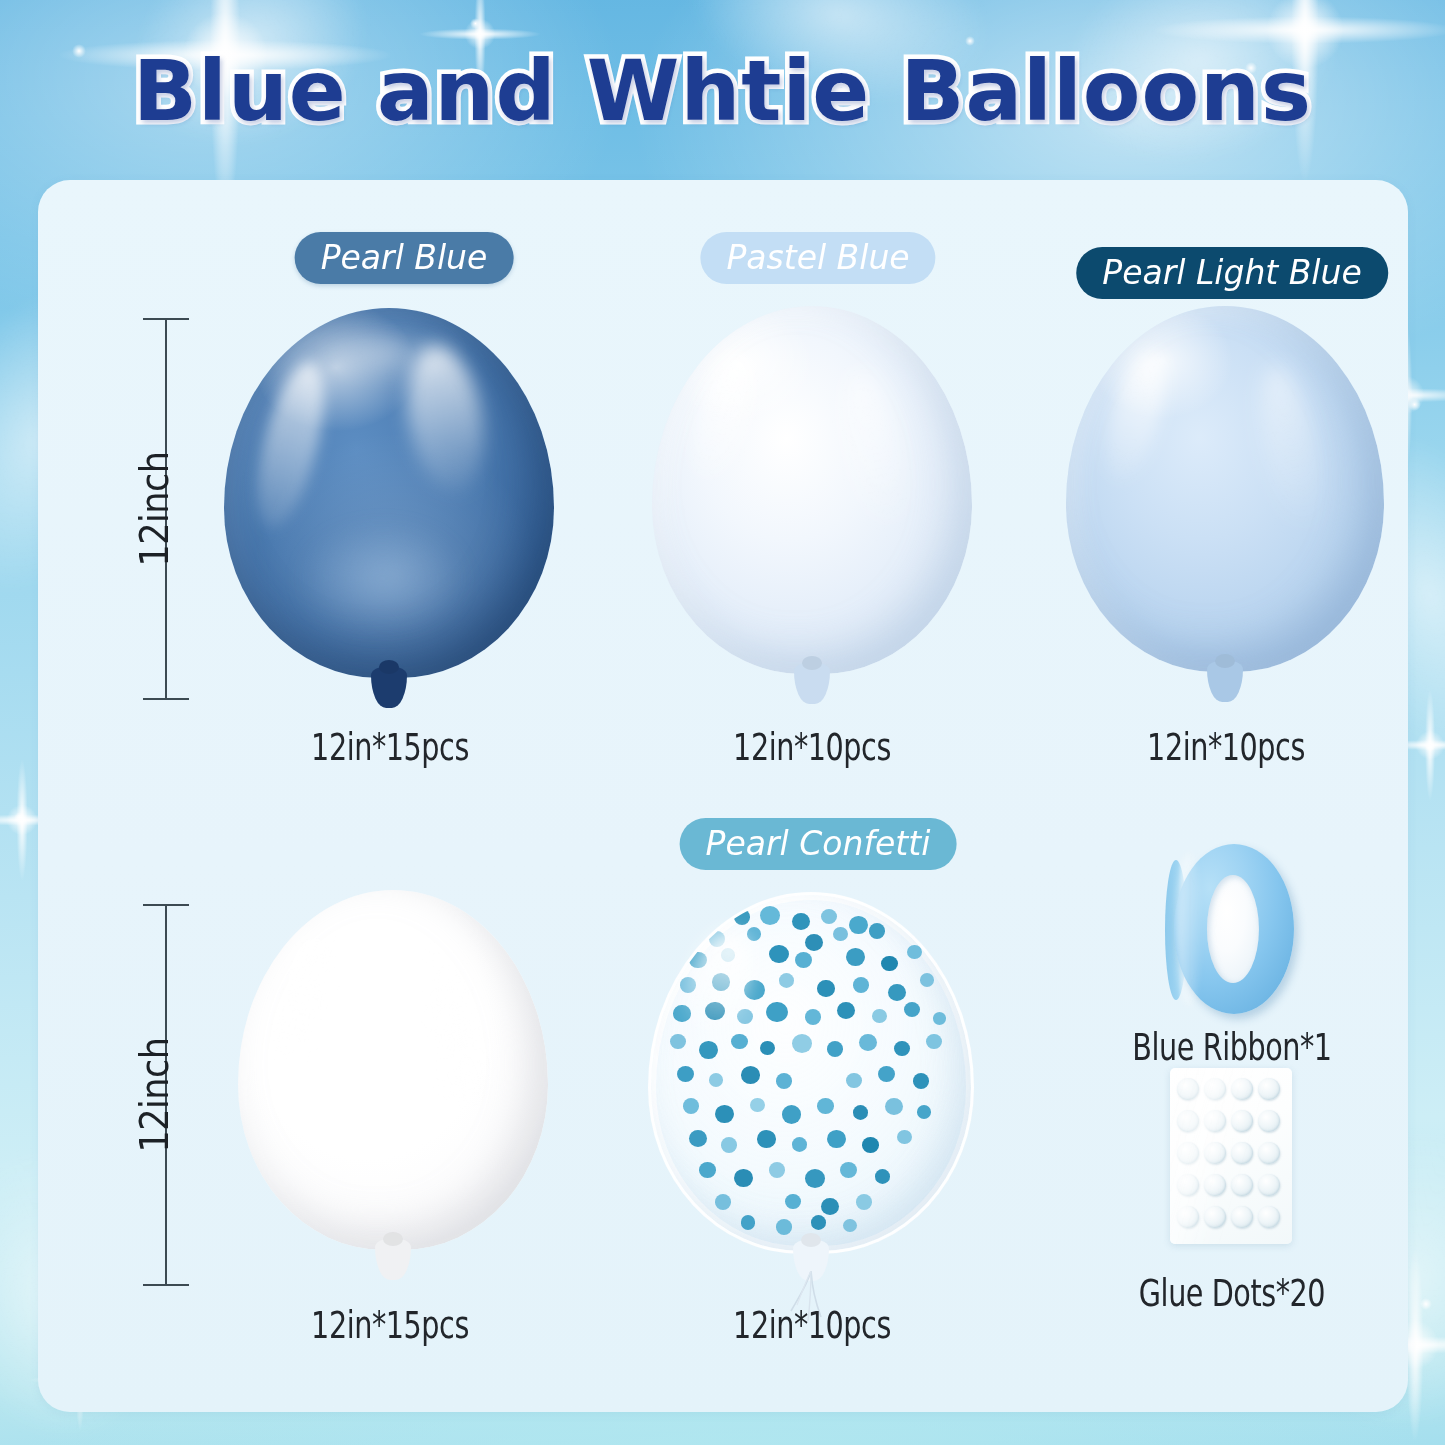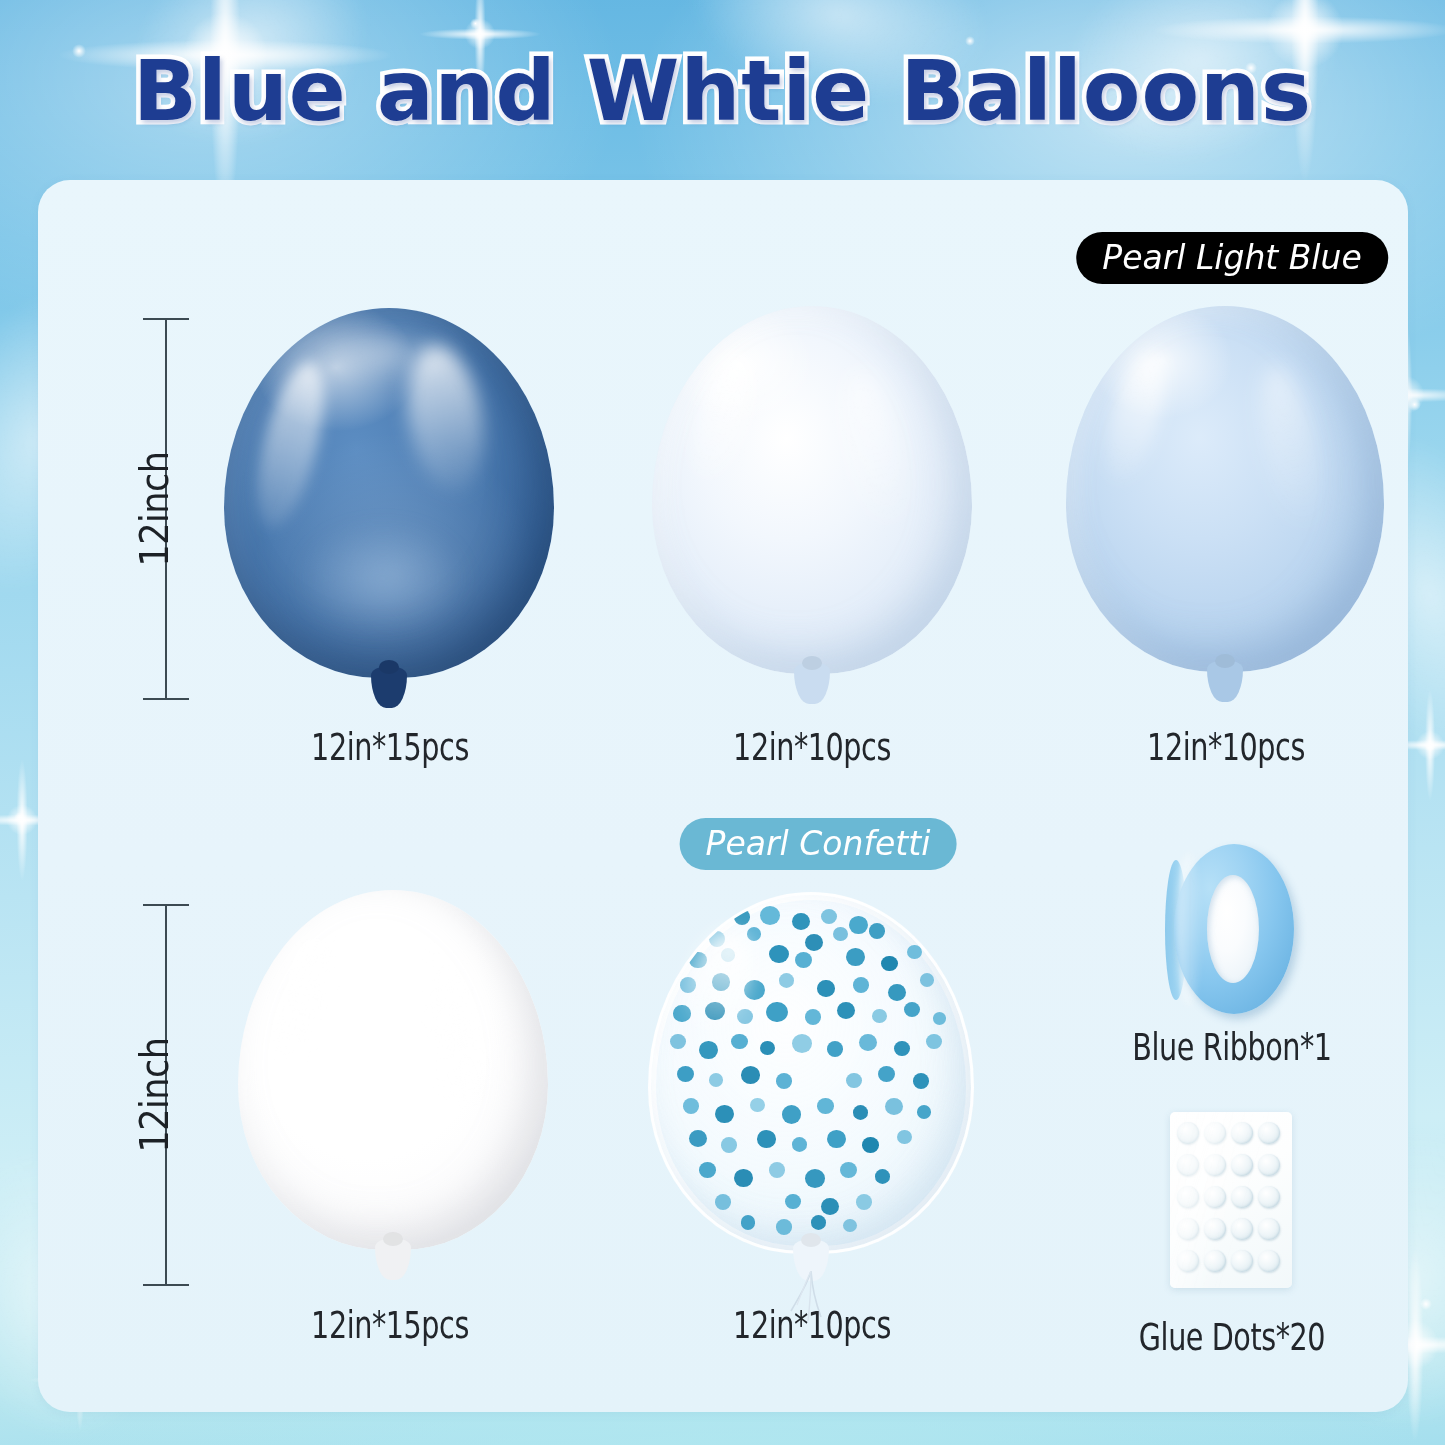--- a/index.html
+++ b/index.html
@@ -429,45 +429,47 @@
 <div class="grid">
 
   <div class="dimline" style="left:105px; top:138px; width:46px; height:382px;">
     <div class="cap top"></div>
     <div class="bar"></div>
     <div class="cap bot"></div>
     <div class="lbl">12inch</div>
   </div>
 
   <div class="cell" style="left:172px; top:40px; width:388px; height:560px;">
+    <div class="badge" style="left:50%; top:12px; transform:translateX(-50%); background:#4a7ba7; color:#ffffff; box-shadow:0 2px 4px rgba(60,110,155,0.25);">Pearl Blue</div>
 
     <div class="balloon b-pearlblue" style="left:14px; top:88px; width:330px; height:370px;">
       <div class="gloss-d"></div>
       <div class="gloss-a"></div>
       <div class="gloss-b"></div>
       <div class="gloss-c"></div>
       <div class="knot k-pearlblue"></div>
     </div>
 
     <div class="caption" style="left:0; top:506px; width:360px;">12in*15pcs</div>
   </div>
 
   <div class="cell" style="left:586px; top:40px; width:388px; height:560px;">
+    <div class="badge" style="left:50%; top:12px; transform:translateX(-50%); background:#c3def5; color:#ffffff;">Pastel Blue</div>
 
     <div class="balloon b-pastelblue" style="left:28px; top:86px; width:320px; height:368px;">
       <div class="gloss-a"></div>
       <div class="gloss-b"></div>
       <div class="knot k-pastelblue"></div>
     </div>
 
     <div class="caption" style="left:8px; top:506px; width:360px;">12in*10pcs</div>
   </div>
 
   <div class="cell" style="left:1000px; top:40px; width:388px; height:560px;">
-    <div class="badge" style="left:50%; top:12px; transform:translateX(-50%); background:#000000; color:#ffffff;">Pearl Light Blue</div>
+    <div class="badge" style="left:50%; top:27px; transform:translateX(-50%); background:#0c4a6e; color:#ffffff;">Pearl Light Blue</div>
 
     <div class="balloon b-pearllight" style="left:28px; top:86px; width:318px; height:366px;">
       <div class="gloss-a"></div>
       <div class="gloss-b"></div>
       <div class="knot k-pearllight"></div>
     </div>
 
     <div class="caption" style="left:8px; top:506px; width:360px;">12in*10pcs</div>
   </div>
 
@@ -592,21 +594,21 @@
 
   <div class="cell" style="left:1000px; top:616px; width:388px; height:270px;">
     <div class="ribbon" style="left:136px; top:48px;">
       <div class="side"></div>
       <div class="edge"></div>
       <div class="hole"></div>
     </div>
     <div class="caption" style="left:8px; top:230px; width:372px;">Blue Ribbon*1</div>
   </div>
 
-  <div class="cell" style="left:1000px; top:908px; width:388px; height:280px;">
+  <div class="cell" style="left:1000px; top:864px; width:388px; height:280px;">
     <div class="gluesheet" style="left:132px; top:24px;">
       <div class="gd" style="left:7px;  top:10px;"></div>
       <div class="gd" style="left:34px; top:10px;"></div>
       <div class="gd" style="left:61px; top:10px;"></div>
       <div class="gd" style="left:88px; top:10px;"></div>
       <div class="gd" style="left:7px;  top:42px;"></div>
       <div class="gd" style="left:34px; top:42px;"></div>
       <div class="gd" style="left:61px; top:42px;"></div>
       <div class="gd" style="left:88px; top:42px;"></div>
       <div class="gd" style="left:7px;  top:74px;"></div>

